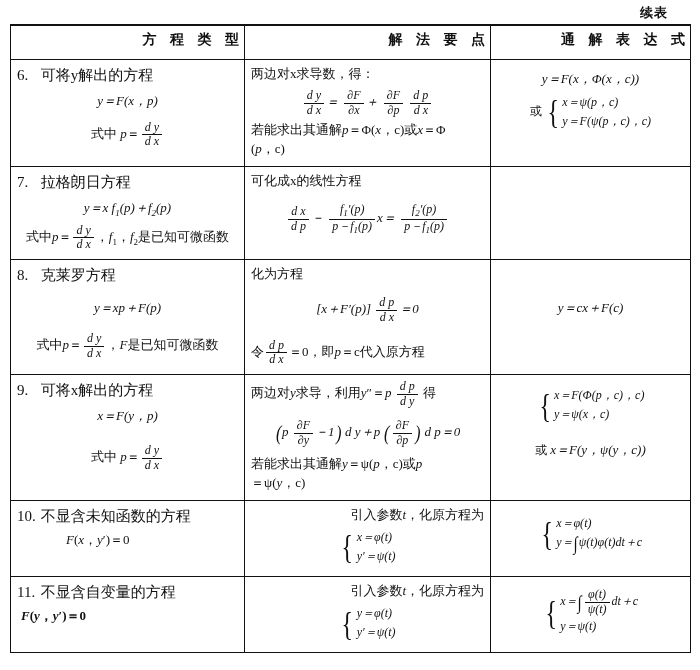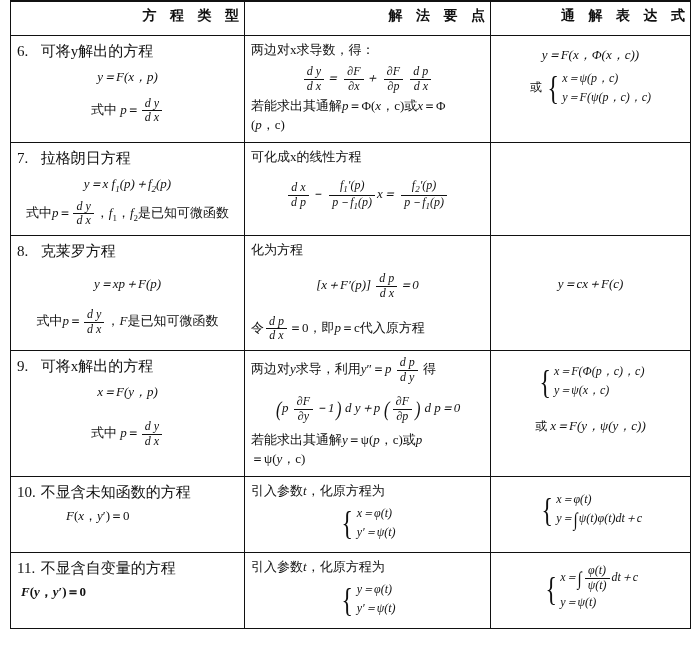--- a/index.html
+++ b/index.html
@@ -60,21 +60,21 @@
     line-height: 1.45;
   }
   .row-title {
     font-size: 15px;
     margin-bottom: 3px;
   }
   .num {
     display: inline-block;
     min-width: 20px;
   }
-  .ctr { text-align: left; }
+  .ctr { text-align: right; }
   .mathline {
     text-align: center;
     margin: 5px 0 4px 0;
     font-style: italic;
   }
   i, .it { font-style: italic; }
 
   
   .frac {
     display: inline-block;
@@ -132,20 +132,21 @@
     transform: scaleX(0.8);
     font-style: italic;
   }
   sub { font-size: 9px; }
 </style>
 </head>
 <body>
 
 <div class="page">
 
+  <div class="continued">续表</div>
 
   <table class="main">
     <colgroup>
       <col class="col1">
         <col class="col2">
         <col class="col3">
     </colgroup>
     <tbody>
 
       <tr class="head">

